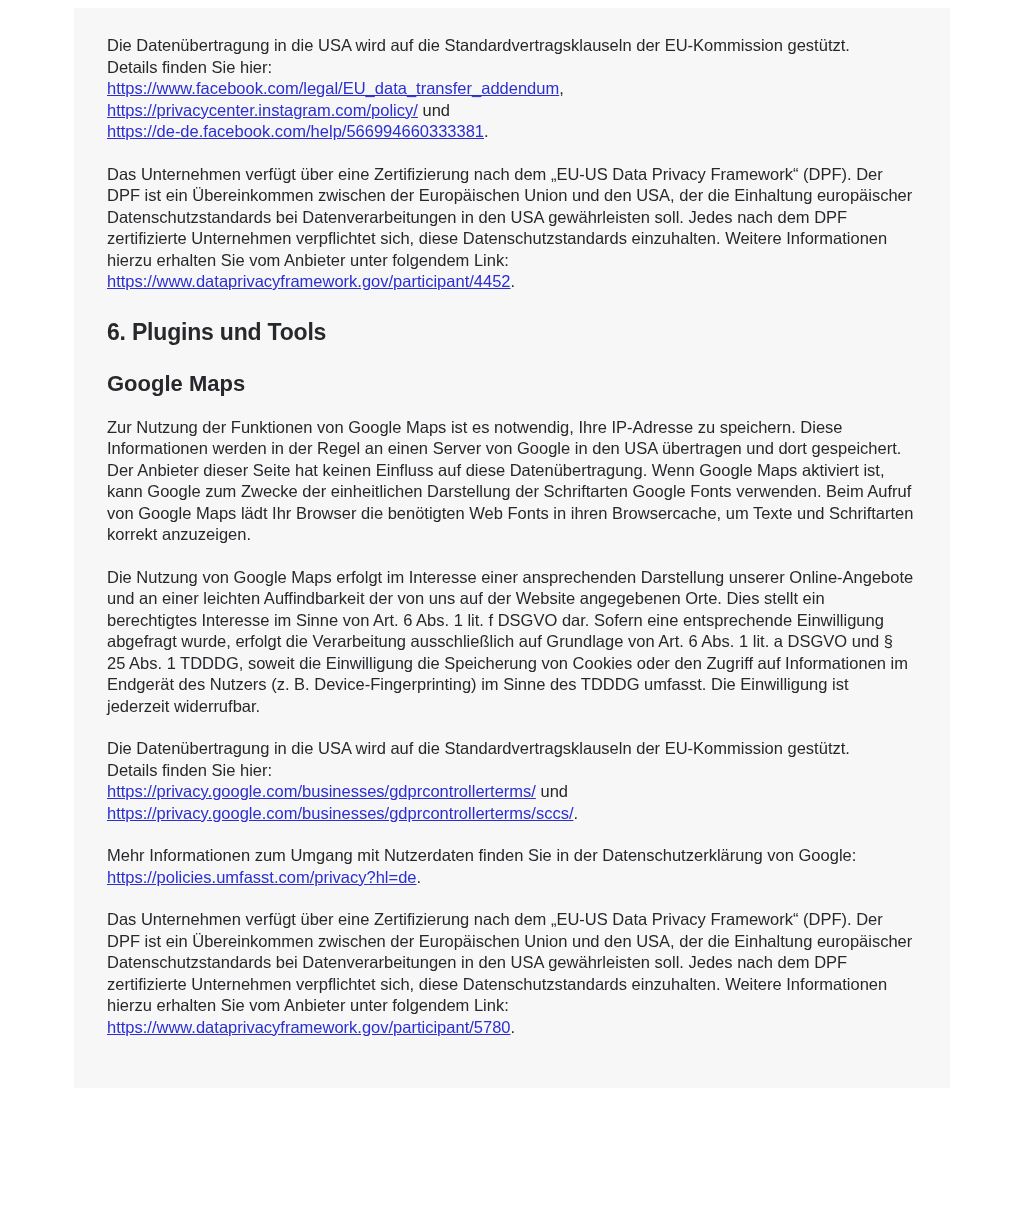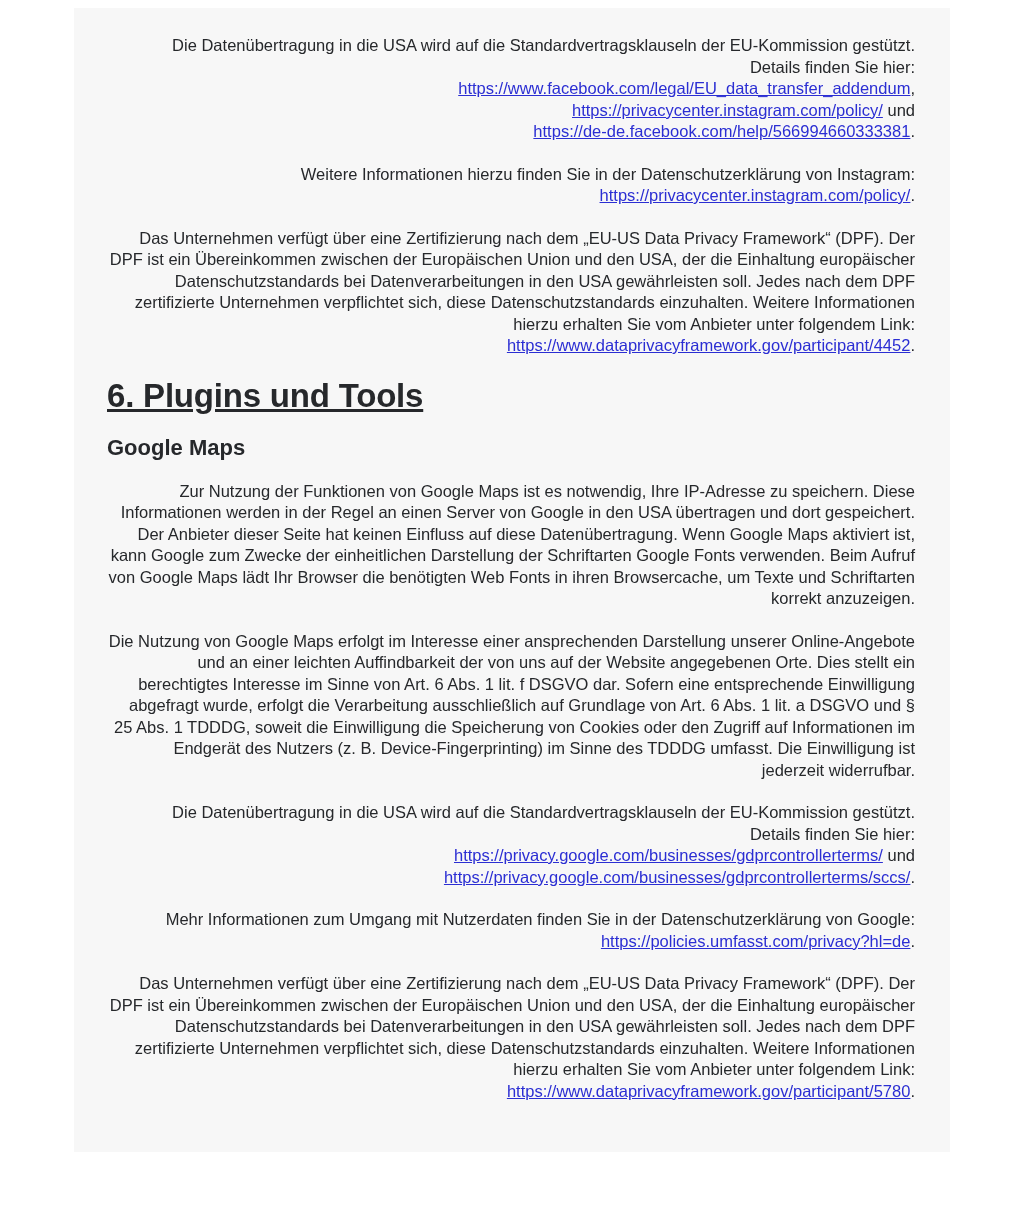--- a/index.html
+++ b/index.html
@@ -19,53 +19,50 @@
     background: var(--card-bg, #f7f7f7);
     padding: 6px 35px 29px 33px;
   }
   .content {
     color: var(--text, #26282b);
     font-size: 16.5px;
     line-height: 21.5px;
   }
   .content p.paragraph {
     margin: 21px 0;
-    text-align: right;
   }
   .content > :first-child { margin-top: 0; }
   .content > :last-child { margin-bottom: 0; }
   .content h2.section {
-    font-size: 33px;
+    font-size: 23px;
     line-height: 34px;
     font-weight: 700;
     letter-spacing: -0.2px;
     color: var(--text, #26282b);
     margin: 22px 0 0 0;
-    text-decoration: underline;
   }
   .content h3.subsection {
     font-size: 22px;
     line-height: 24px;
     font-weight: 700;
     color: var(--text, #26282b);
     margin: 23px 0 21px 0;
   }
   .content a {
     color: var(--link, #2b2ed3);
     word-break: break-word;
   }
 </style>
 </head>
 <body>
 
 <div class="page">
   <main class="card">
     <article class="content" id="content">
         <p class="paragraph"><span>Die Datenübertragung in die USA wird auf die Standardvertragsklauseln der EU-Kommission gestützt.</span><br><span>Details finden Sie hier:</span><br><a href="#">https://www.facebook.com/legal/EU_data_transfer_addendum</a><span>,</span><br><a href="#">https://privacycenter.instagram.com/policy/</a><span> und</span><br><a href="#">https://de-de.facebook.com/help/566994660333381</a><span>.</span></p>
-        <p class="paragraph"><span>Weitere Informationen hierzu finden Sie in der Datenschutzerklärung von Instagram:</span><br><a href="#">https://privacycenter.instagram.com/policy/</a><span>.</span></p>
         <p class="paragraph"><span>Das Unternehmen verfügt über eine Zertifizierung nach dem „EU-US Data Privacy Framework“ (DPF). Der DPF ist ein Übereinkommen zwischen der Europäischen Union und den USA, der die Einhaltung europäischer Datenschutzstandards bei Datenverarbeitungen in den USA gewährleisten soll. Jedes nach dem DPF zertifizierte Unternehmen verpflichtet sich, diese Datenschutzstandards einzuhalten. Weitere Informationen hierzu erhalten Sie vom Anbieter unter folgendem Link:</span><br><a href="#">https://www.dataprivacyframework.gov/participant/4452</a><span>.</span></p>
         <h2 class="section">6. Plugins und Tools</h2>
         <h3 class="subsection">Google Maps</h3>
         <p class="paragraph"><span>Zur Nutzung der Funktionen von Google Maps ist es notwendig, Ihre IP-Adresse zu speichern. Diese Informationen werden in der Regel an einen Server von Google in den USA übertragen und dort gespeichert. Der Anbieter dieser Seite hat keinen Einfluss auf diese Datenübertragung. Wenn Google Maps aktiviert ist, kann Google zum Zwecke der einheitlichen Darstellung der Schriftarten Google Fonts verwenden. Beim Aufruf von Google Maps lädt Ihr Browser die benötigten Web Fonts in ihren Browsercache, um Texte und Schriftarten korrekt anzuzeigen.</span></p>
         <p class="paragraph"><span>Die Nutzung von Google Maps erfolgt im Interesse einer ansprechenden Darstellung unserer Online-Angebote und an einer leichten Auffindbarkeit der von uns auf der Website angegebenen Orte. Dies stellt ein berechtigtes Interesse im Sinne von Art. 6 Abs. 1 lit. f DSGVO dar. Sofern eine entsprechende Einwilligung abgefragt wurde, erfolgt die Verarbeitung ausschließlich auf Grundlage von Art. 6 Abs. 1 lit. a DSGVO und § 25 Abs. 1 TDDDG, soweit die Einwilligung die Speicherung von Cookies oder den Zugriff auf Informationen im Endgerät des Nutzers (z. B. Device-Fingerprinting) im Sinne des TDDDG umfasst. Die Einwilligung ist jederzeit widerrufbar.</span></p>
         <p class="paragraph"><span>Die Datenübertragung in die USA wird auf die Standardvertragsklauseln der EU-Kommission gestützt.</span><br><span>Details finden Sie hier:</span><br><a href="#">https://privacy.google.com/businesses/gdprcontrollerterms/</a><span> und</span><br><a href="#">https://privacy.google.com/businesses/gdprcontrollerterms/sccs/</a><span>.</span></p>
         <p class="paragraph"><span>Mehr Informationen zum Umgang mit Nutzerdaten finden Sie in der Datenschutzerklärung von Google:</span><br><a href="#">https://policies.umfasst.com/privacy?hl=de</a><span>.</span></p>
         <p class="paragraph"><span>Das Unternehmen verfügt über eine Zertifizierung nach dem „EU-US Data Privacy Framework“ (DPF). Der DPF ist ein Übereinkommen zwischen der Europäischen Union und den USA, der die Einhaltung europäischer Datenschutzstandards bei Datenverarbeitungen in den USA gewährleisten soll. Jedes nach dem DPF zertifizierte Unternehmen verpflichtet sich, diese Datenschutzstandards einzuhalten. Weitere Informationen hierzu erhalten Sie vom Anbieter unter folgendem Link:</span><br><a href="#">https://www.dataprivacyframework.gov/participant/5780</a><span>.</span></p>
       </article>
   </main>

